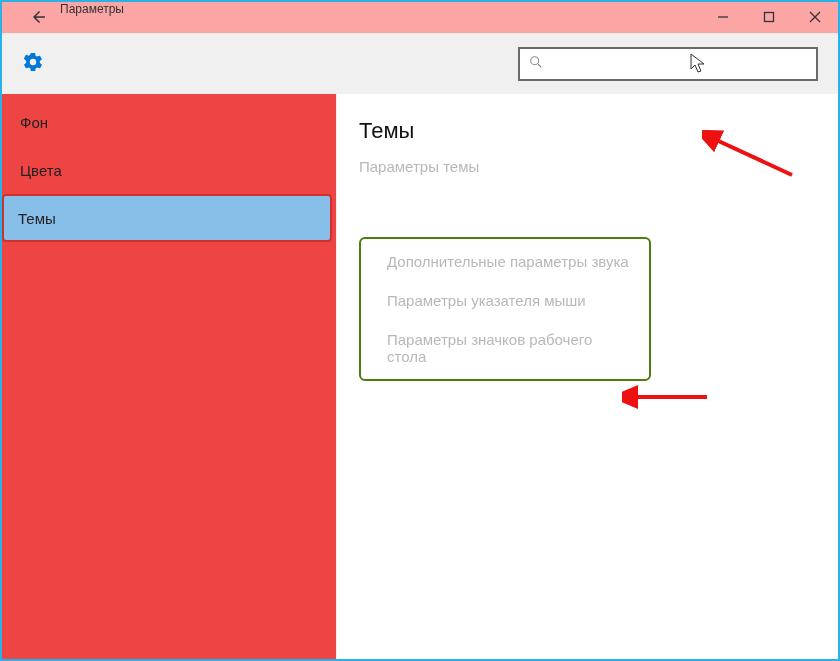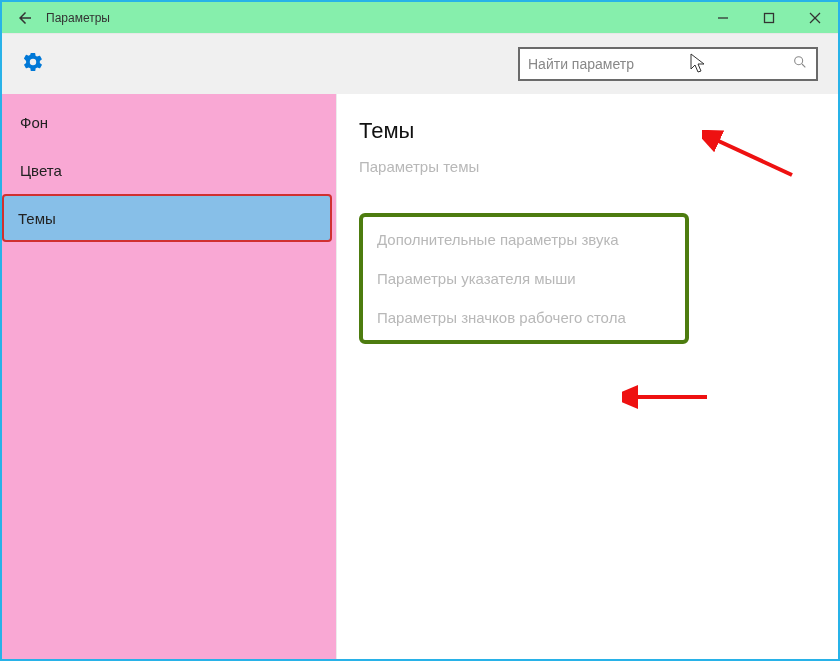--- a/index.html
+++ b/index.html
@@ -5,23 +5,23 @@
   * { box-sizing: border-box; margin: 0; padding: 0; font-family: "Segoe UI", Tahoma, sans-serif; }
   body { background: #fff; }
   .window {
     width: 840px; height: 661px;
     border: 2px solid #28b2e8;
     background: #fff;
     display: flex; flex-direction: column;
     position: relative;
   }
   .titlebar {
-    height: 32px; background: #86efac;
-    display: flex; align-items: center;
-    padding-left: 8px;
+    height: 32px; background: #fca5a5;
+    display: flex; 
+    padding-left: 22px;
     border-bottom: 1px solid #e8e8e8;
   }
   .back-btn {
     width: 30px; height: 30px;
     display: flex; align-items: center; justify-content: center;
     cursor: pointer;
   }
   .title-text { font-size: 12px; color: #333; margin-left: 6px; }
   .wincontrols { margin-left: auto; display: flex; }
   .winbtn {
@@ -47,21 +47,21 @@
   }
   .searchbox input {
     border: none; outline: none;
     width: 100%; font-size: 14px; color: #666;
     background: transparent;
   }
   .searchbox input::placeholder { color: #888; }
   .search-icon { color: #888; }
   .body { flex: 1; display: flex; background: #fff; overflow: hidden; }
   .sidebar {
-    width: 335px; background: #f9a8d4;
+    width: 335px; background: #ef4444;
     border-right: 1px solid #ececec;
     padding-top: 4px;
   }
   .sidebar-item {
     height: 48px; display: flex; align-items: center;
     padding-left: 18px; font-size: 15px; color: #222;
     cursor: pointer;
   }
   .sidebar-item.selected {
     background: #87bfe8;
@@ -75,27 +75,27 @@
     overflow: auto;
   }
   .activation-msg {
     color: #d64528; font-size: 15px;
     line-height: 1.4; margin-bottom: 30px;
     max-width: 420px;
   }
   .section-title { font-size: 22px; color: #111; margin-bottom: 14px; }
   .disabled-link {
     color: #b8b8b8; font-size: 15px;
-    margin-bottom: 8px; cursor: default;
+    margin-bottom: 32px; cursor: default;
   }
   .related-box {
-    border: 4px solid #4d7c0f; border-radius: 6px;
-    padding: 14px 14px 8px 14px;
+    border: 2px solid #4d7c0f; border-radius: 6px;
+    padding: 14px 14px 8px 26px;
     margin-top: 6px;
-    width: 330px;
+    width: 292px;
   }
   .related-box .disabled-link { margin-bottom: 22px; }
   .related-box .disabled-link:last-child { margin-bottom: 6px; }
   .cursor-arrow {
     position: absolute;
     pointer-events: none;
   }
   .cursor-svg { display: block; }
   .red-arrow {
     position: absolute;
@@ -134,21 +134,20 @@
     </div>
   </div>
 
   <div class="header">
     <span class="gear">
       <svg width="22" height="22" viewBox="0 0 24 24">
           <path fill="#0078d7" d="M19.4 13a7.5 7.5 0 0 0 .1-1 7.5 7.5 0 0 0-.1-1l2.1-1.6a.5.5 0 0 0 .1-.6l-2-3.5a.5.5 0 0 0-.6-.2l-2.5 1a7.3 7.3 0 0 0-1.7-1l-.4-2.6a.5.5 0 0 0-.5-.4h-4a.5.5 0 0 0-.5.4L9 4.1a7.3 7.3 0 0 0-1.7 1l-2.5-1a.5.5 0 0 0-.6.2l-2 3.5a.5.5 0 0 0 .1.6L4.5 11a7.5 7.5 0 0 0 0 2l-2.1 1.6a.5.5 0 0 0-.1.6l2 3.5a.5.5 0 0 0 .6.2l2.5-1a7.3 7.3 0 0 0 1.7 1l.4 2.6a.5.5 0 0 0 .5.4h4a.5.5 0 0 0 .5-.4l.4-2.6a7.3 7.3 0 0 0 1.7-1l2.5 1a.5.5 0 0 0 .6-.2l2-3.5a.5.5 0 0 0-.1-.6ZM12 15.5A3.5 3.5 0 1 1 15.5 12 3.5 3.5 0 0 1 12 15.5Z"></path>
         </svg>
     </span>
     <div class="searchbox">
-      <input type="text" placeholder="Найти параметр" style="">
       <span class="search-icon">
         <svg width="16" height="16" viewBox="0 0 24 24">
             <circle cx="10" cy="10" r="6" fill="none" stroke="#888" stroke-width="1.6"></circle>
             <line x1="15" y1="15" x2="20" y2="20" stroke="#888" stroke-width="1.6"></line>
           </svg>
       </span>
 
       <svg class="cursor-arrow cursor-svg" style="left:170px; top:4px;" width="18" height="22">
         <path d="M1 1 L1 16 L5 12 L8 19 L11 18 L8 11 L14 11 Z" fill="#fff" stroke="#333" stroke-width="1"></path>
       </svg>

